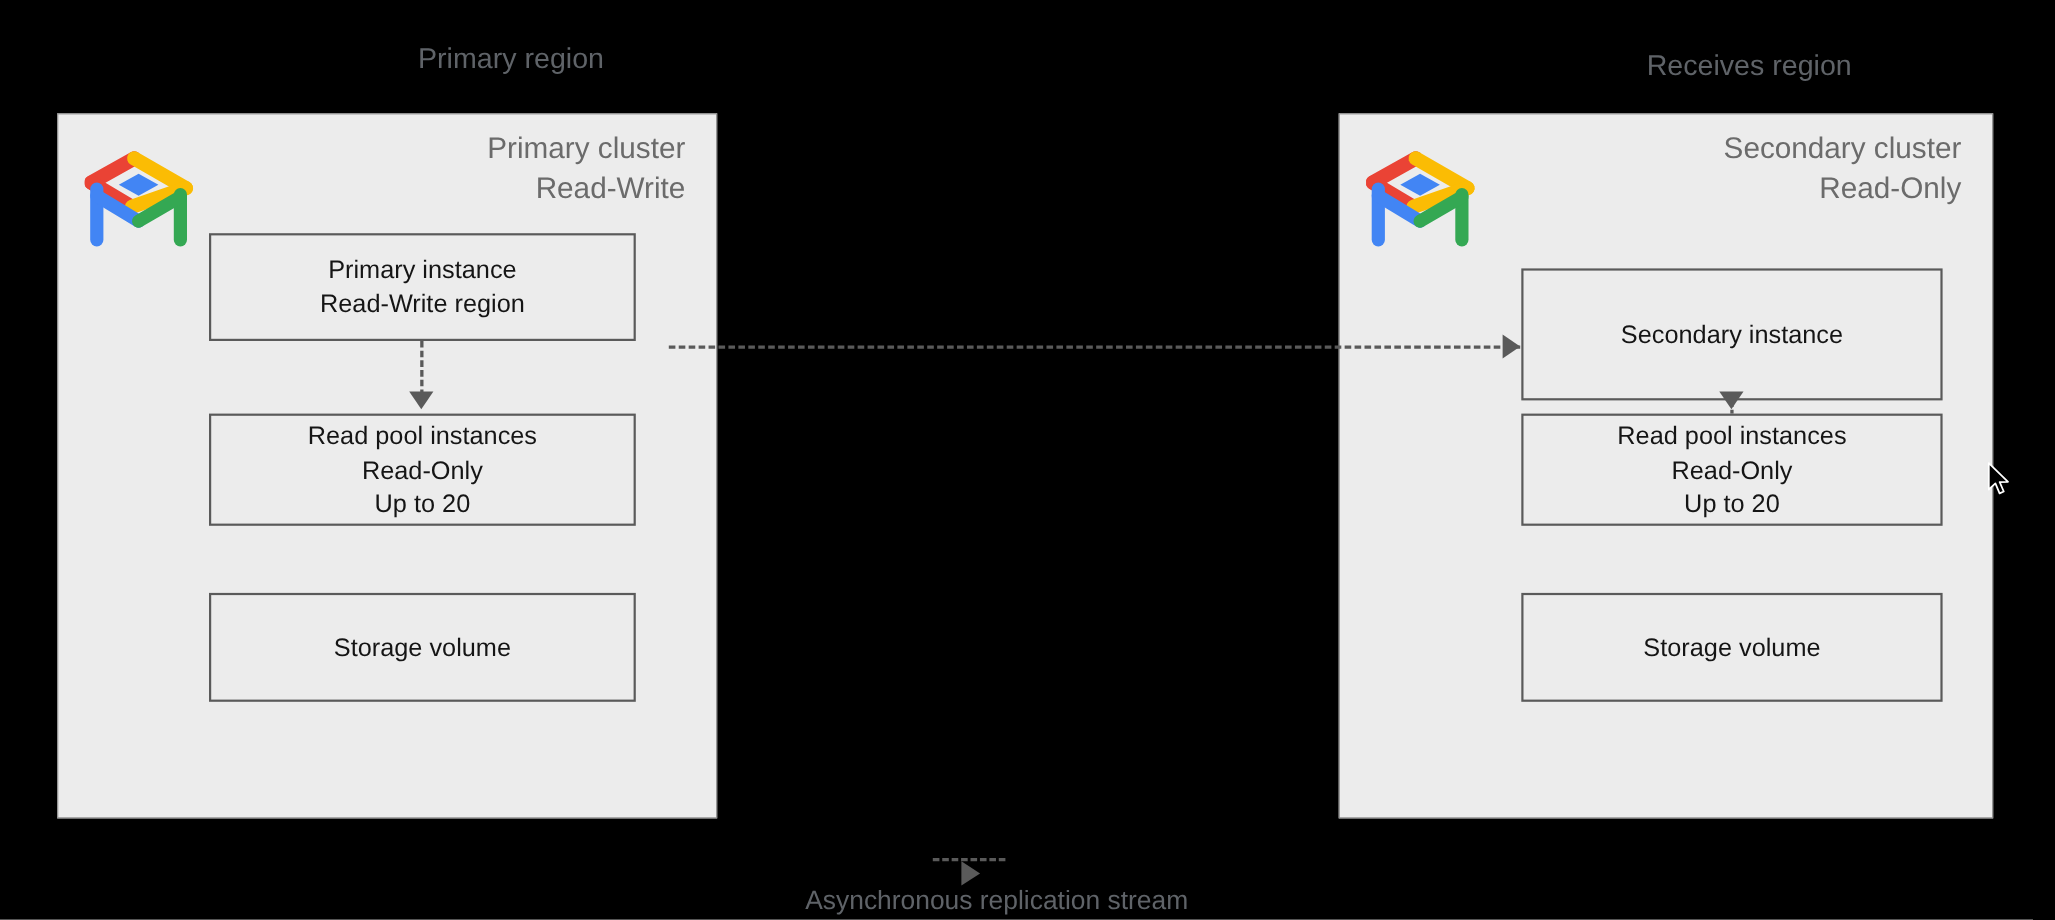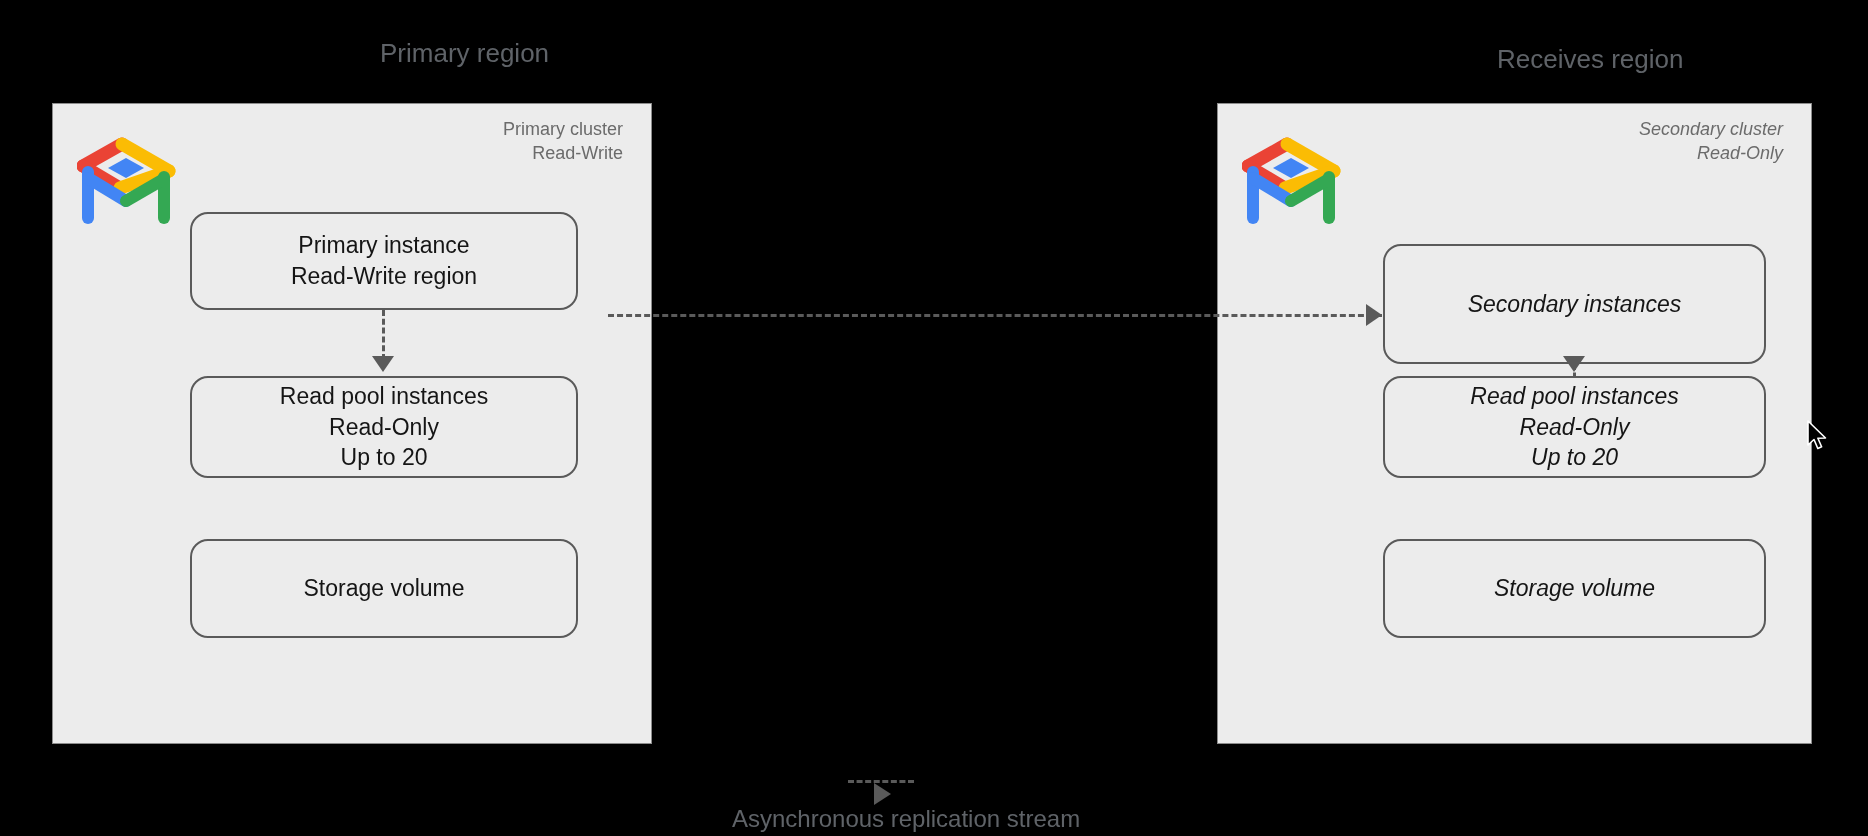--- a/index.html
+++ b/index.html
@@ -37,42 +37,42 @@
     background: #ececec;
     border: 1px solid #8c8c8c;
     box-sizing: border-box;
   }
 
   .cluster-header {
     position: absolute;
     right: 28px;
     top: 14px;
     text-align: right;
-    font-size: 18px;
+    font-size: 27px;
     color: #6b6b6b;
     line-height: 1.32;
     white-space: nowrap;
   }
 
   
   .logo {
     position: absolute;
     left: 24px;
     top: 18px;
     width: 104px;
     height: 104px;
   }
 
   
   .node {
     position: absolute;
     box-sizing: border-box;
     background: #ececec;
     border: 2px solid #5a5a5a;
-    border-radius: 18px;
+    border-radius: 0;
     color: #151515;
     font-size: 23px;
     line-height: 1.33;
     display: flex;
     align-items: center;
     justify-content: center;
     text-align: center;
   }
   .node .lines {
     width: 100%;
@@ -205,21 +205,21 @@
 
     <div class="node" style="left: 137px; top: 435px; width: 388px; height: 99px;">
       <div class="lines">
         <div>Storage volume</div>
       </div>
     </div>
   </div>
 
   <div class="region-label" style="left: 1497px; top: 44px;">Receives region</div>
 
-  <div class="cluster-panel" style="left: 1217px; top: 103px; width: 595px; height: 641px; font-style: italic;">
+  <div class="cluster-panel" style="left: 1217px; top: 103px; width: 595px; height: 641px;">
 
     <div class="logo">
       <svg viewBox="0 0 104 104" width="104" height="104" aria-hidden="true">
         <g stroke-linecap="round" stroke-linejoin="round" fill="none" stroke-width="13">
           <polyline points="6,44 45,22" stroke="#ea4335"></polyline>
           <polyline points="45,22 92,49" stroke="#fbbc04"></polyline>
           <polyline points="6,44 43,66" stroke="#ea4335"></polyline>
           <polyline points="43,66 92,49" stroke="#fbbc04"></polyline>
         </g>
         <polygon points="49,36 67,46 49,56 31,46" fill="#4285f4"></polygon>
@@ -232,21 +232,21 @@
       </svg>
     </div>
 
     <div class="cluster-header">
       <div>Secondary cluster</div>
       <div>Read-Only</div>
     </div>
 
     <div class="node" style="left: 165px; top: 140px; width: 383px; height: 120px;">
       <div class="lines">
-        <div>Secondary instances</div>
+        <div>Secondary instance</div>
       </div>
     </div>
 
     <div class="v-dash" style="left: 355px; top: 260px; height: 48px;"></div>
     <div class="v-arrow" style="left: 345px; top: 252px;"></div>
 
     <div class="node" style="left: 165px; top: 272px; width: 383px; height: 102px;">
       <div class="lines">
         <div>Read pool instances</div>
         <div>Read-Only</div>

